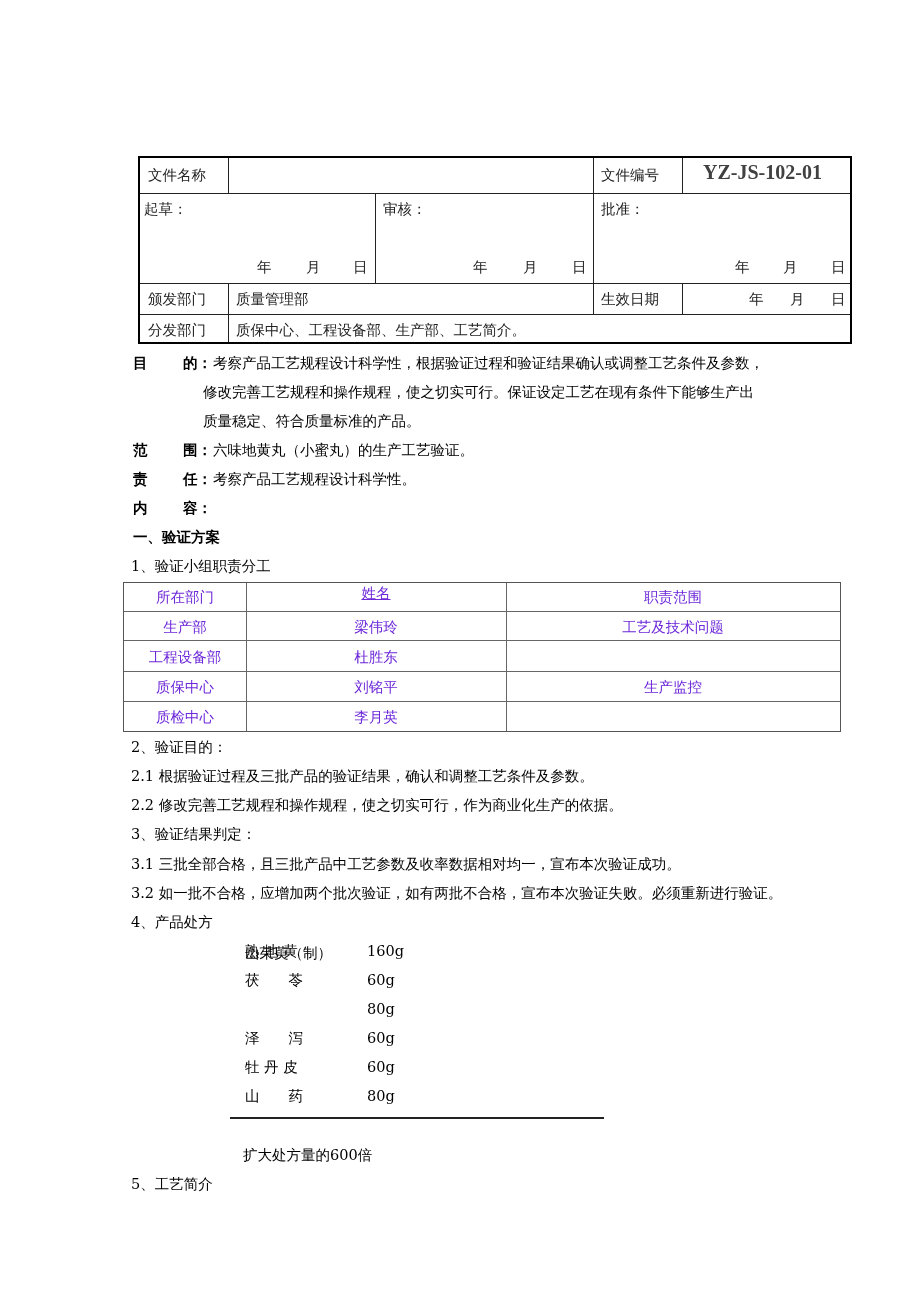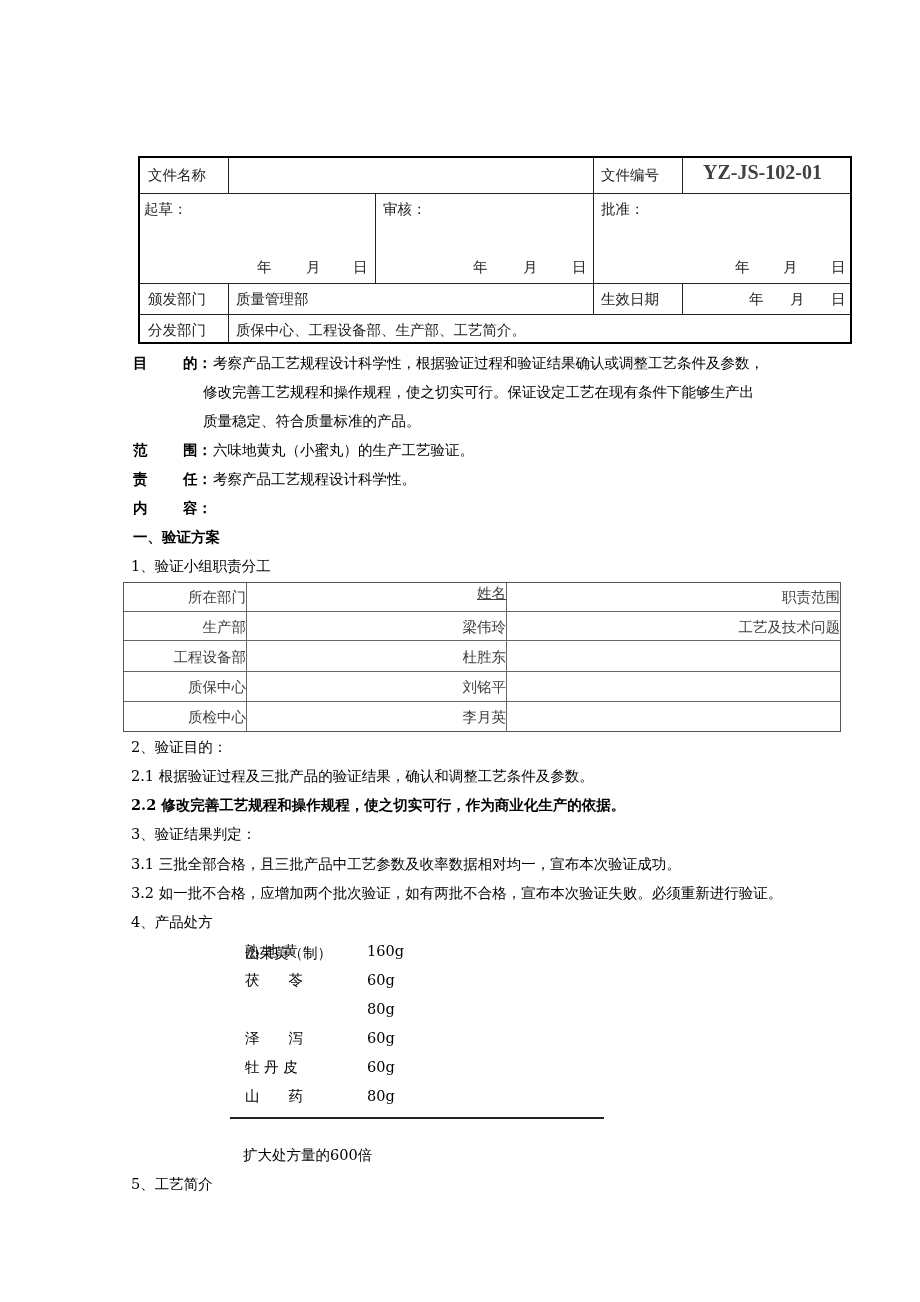--- a/index.html
+++ b/index.html
@@ -17,21 +17,21 @@
   .hl { position: absolute; background: #222; }
   .cell-text { position: absolute; font-size: 14.5px; line-height: 18px; white-space: nowrap; color: #222; }
   .title-big { font-size: 20px; font-weight: bold; letter-spacing: 0.5px; }
   .code-big { font-family: "Liberation Serif", "DejaVu Serif", serif; font-size: 20px; font-weight: bold; }
   .bold { font-weight: bold; }
 
   
   #team { position: absolute; left: 123px; top: 582px; width: 718px; height: 150px;
           border: 1.5px solid #555; box-sizing: border-box; }
   .tl { position: absolute; background: #666; }
-  .tc { position: absolute; font-size: 14.5px; line-height: 18px; text-align: right; white-space: nowrap; color: #404040; }
+  .tc { position: absolute; font-size: 14.5px; line-height: 18px; text-align: center; white-space: nowrap; color: #6d28d9; }
 
   .rule { position: absolute; left: 230px; top: 1117px; width: 374px; height: 1.5px; background: #222; }
 </style>
 </head>
 <body>
 
 <div id="hdr">
 
   <div class="hl" style="left:0;top:35px;width:710px;height:1px;"></div>
   <div class="hl" style="left:0;top:125px;width:710px;height:1px;"></div>
@@ -108,28 +108,29 @@
 
   <span class="tc" style="left:0;width:122px;top:35px;">生产部</span>
   <span class="tc" style="left:122px;width:260px;top:35px;">梁伟玲</span>
   <span class="tc" style="left:382px;width:334px;top:35px;">工艺及技术问题</span>
 
   <span class="tc" style="left:0;width:122px;top:65px;">工程设备部</span>
   <span class="tc" style="left:122px;width:260px;top:65px;">杜胜东</span>
 
   <span class="tc" style="left:0;width:122px;top:95px;">质保中心</span>
   <span class="tc" style="left:122px;width:260px;top:95px;">刘铭平</span>
+  <span class="tc" style="left:382px;width:334px;top:95px;">生产监控</span>
 
   <span class="tc" style="left:0;width:122px;top:125px;">质检中心</span>
   <span class="tc" style="left:122px;width:260px;top:125px;">李月英</span>
 </div>
 
 <span class="abs t" style="left:131px;top:738px;">2、验证目的：</span>
 <span class="abs t" style="left:131px;top:767px;">2.1 根据验证过程及三批产品的验证结果，确认和调整工艺条件及参数。</span>
-<span class="abs t" style="left:131px;top:796px;font-weight:bold;">2.2 修改完善工艺规程和操作规程，使之切实可行，作为商业化生产的依据。</span>
+<span class="abs t" style="left:131px;top:796px;">2.2 修改完善工艺规程和操作规程，使之切实可行，作为商业化生产的依据。</span>
 <span class="abs t" style="left:131px;top:825px;">3、验证结果判定：</span>
 <span class="abs t" style="left:131px;top:855px;">3.1 三批全部合格，且三批产品中工艺参数及收率数据相对均一，宣布本次验证成功。</span>
 <span class="abs t" style="left:131px;top:884px;">3.2 如一批不合格，应增加两个批次验证，如有两批不合格，宣布本次验证失败。必须重新进行验证。</span>
 <span class="abs t" style="left:131px;top:913px;">4、产品处方</span>
 
 <div>
   <span class="abs t" style="left:245px;top:942px;">熟 地 黄</span>
   <span class="abs t" style="left:367px;top:942px;">160g</span>
   <span class="abs t" style="left:245px;top:971px;">茯　　苓</span>
   <span class="abs t" style="left:367px;top:971px;">60g</span>

